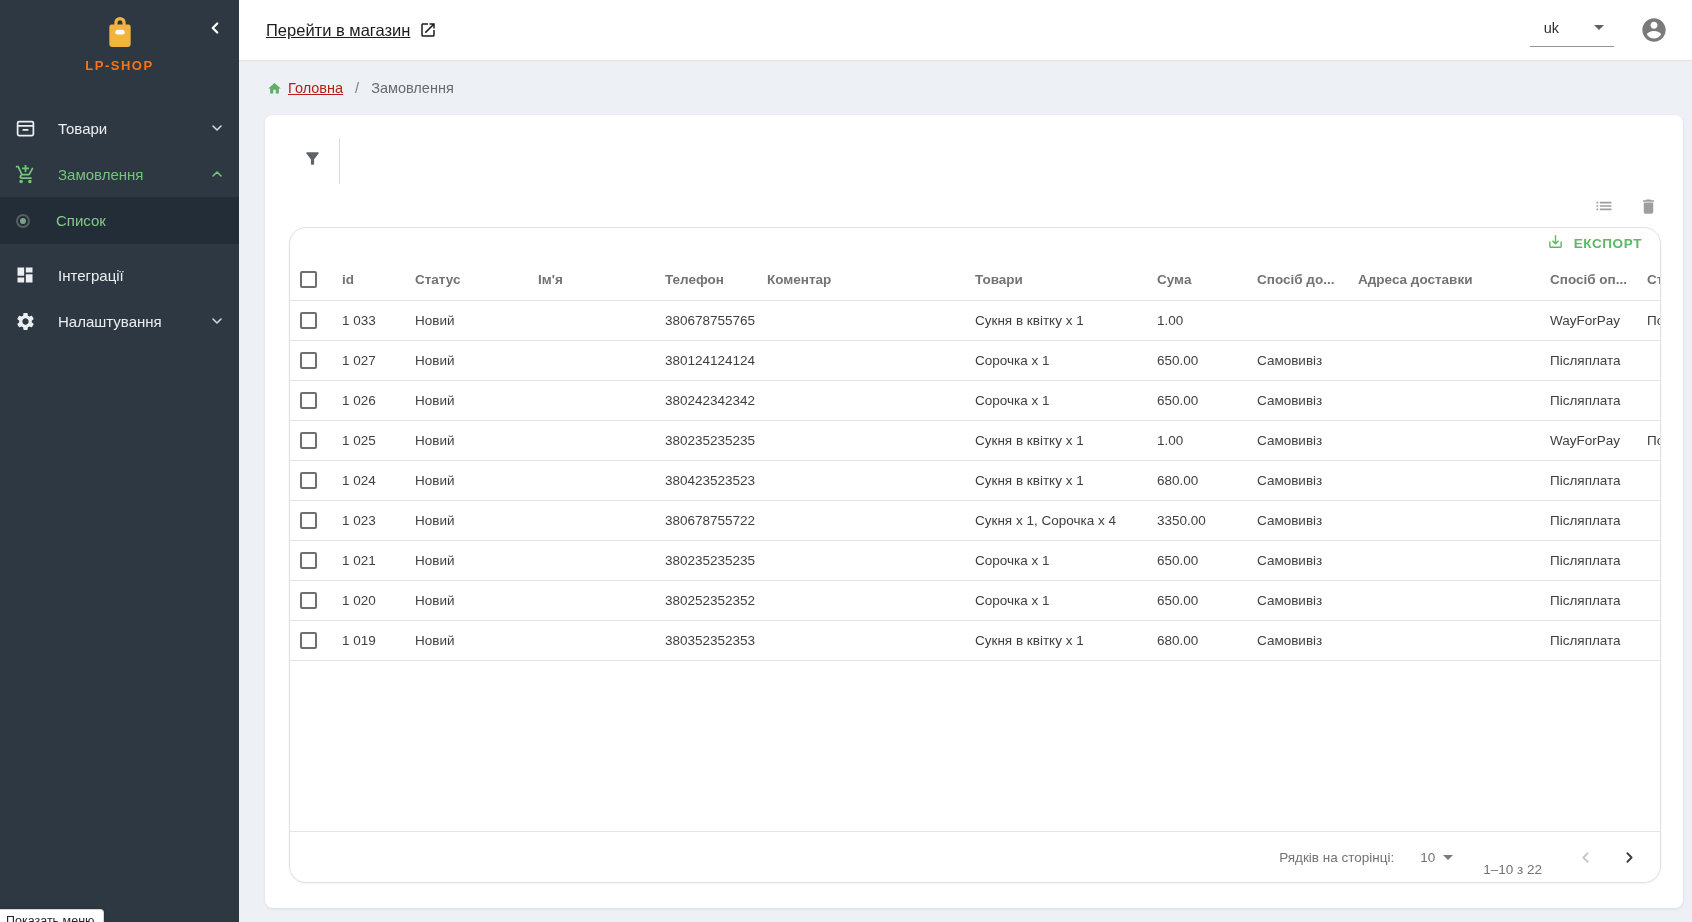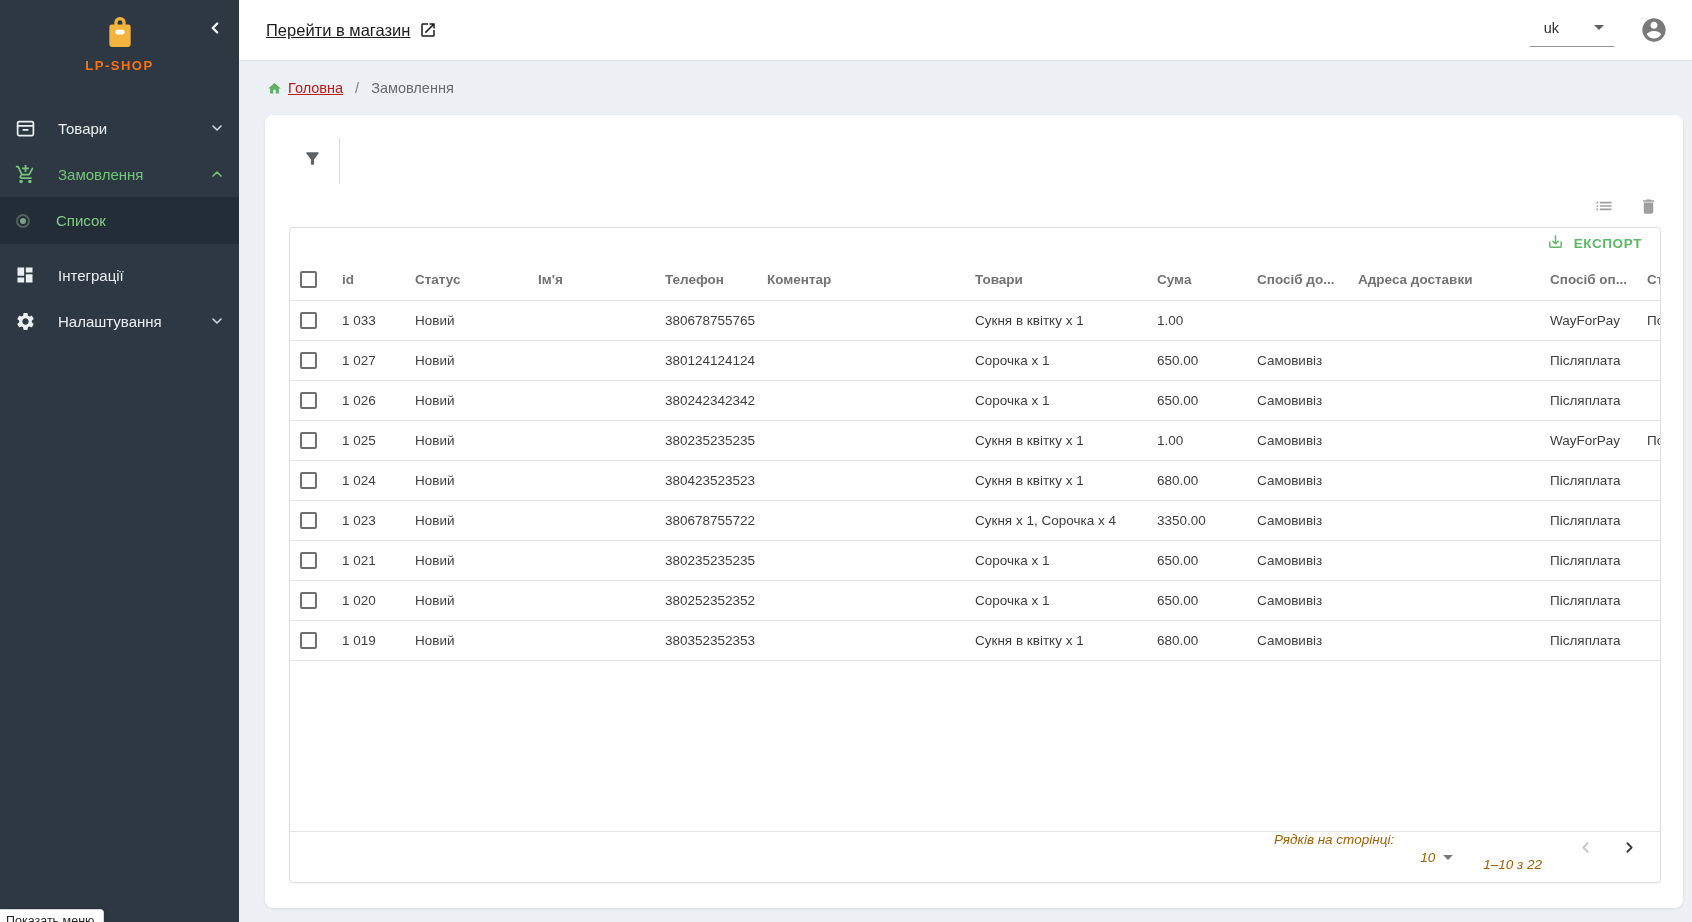--- a/index.html
+++ b/index.html
@@ -43,34 +43,34 @@
   
   .outer-card { position:absolute; left:265px; top:115px; width:1418px; height:793px; background:#fff; border-radius:8px; box-shadow:0 1px 3px rgba(0,0,0,.09); }
   .filter-bar { position:relative; height:70px; }
   .funnel { position:absolute; left:38px; top:34px; cursor:pointer; }
   .filter-divider { position:absolute; left:74px; top:23px; width:1px; height:46px; background:#d9d9d9; }
   .actions-row { height:42px; display:flex; align-items:center; justify-content:flex-end; padding-right:22px; }
   .icon-btn { width:26px; height:26px; display:flex; align-items:center; justify-content:center; cursor:pointer; }
   .icon-btn + .icon-btn { margin-left:18px; }
 
   
-  .table-card { margin-left:24px; width:1372px; height:656px; border:1px solid #e0e0e0; border-radius:4px; background:#fff; display:flex; flex-direction:column; overflow:hidden; box-shadow:0 1px 2px rgba(0,0,0,.05); }
+  .table-card { margin-left:24px; width:1372px; height:656px; border:1px solid #e0e0e0; border-radius:17px; background:#fff; display:flex; flex-direction:column; overflow:hidden; box-shadow:0 1px 2px rgba(0,0,0,.05); }
   .export-bar { height:32px; display:flex; align-items:flex-end; justify-content:flex-end; padding:0 10px 2px 0; }
   .export-btn { display:flex; align-items:center; color:#5cb863; cursor:pointer; padding:4px 8px; border-radius:4px; }
   .export-label { font-size:13.5px; font-weight:bold; letter-spacing:.6px; margin-left:10px; }
 
   table.grid { border-collapse:collapse; table-layout:fixed; width:1372px; }
   table.grid th, table.grid td { height:40px; padding:0 0 0 10px; font-size:13.5px; color:#3f3f3f; text-align:left; white-space:nowrap; overflow:hidden; border-bottom:1px solid #e4e4e4; }
   table.grid th { font-weight:bold; color:#737373; }
   th.cb-cell, td.cb-cell { padding-left:9px; }
   th.num, td.num { text-align:right; padding:0 8px 0 0; }
   .cb { display:inline-block; width:17px; height:17px; border:2px solid #6f6f6f; border-radius:2px; vertical-align:middle; cursor:pointer; background:#fff; }
 
   .table-spacer { flex:1; }
-  .table-footer { height:51px; border-top:1px solid #e4e4e4; display:flex; justify-content:flex-end; padding-right:16px; font-size:13.5px; color:#a16207;font-style:italic; }
+  .table-footer { height:51px; border-top:1px solid #e4e4e4; display:flex; align-items:center; justify-content:flex-end; padding-right:16px; font-size:13.5px; color:#737373; }
   .rpp-label { margin-right:26px; }
   .rpp-select { display:flex; align-items:center; cursor:pointer; margin-right:30px; }
   .rpp-select .caret-down { margin-left:8px; border-top-color:#7a7a7a; }
   .range-label { margin-right:28px;margin-top:25px; }
   .page-btn { width:30px; height:30px; display:flex; align-items:center; justify-content:center; cursor:pointer; }
   .page-btn.prev { margin-right:14px; }
 
   
   .menu-tooltip { position:absolute; left:0; top:909px; background:#fff; border:1px solid #d6d6d6; border-left:none; border-radius:0 4px 0 0; padding:4px 9px 6px 6px; font-size:12.5px; color:#262626; z-index:9; box-shadow:0 0 3px rgba(0,0,0,.2); }
 </style>

